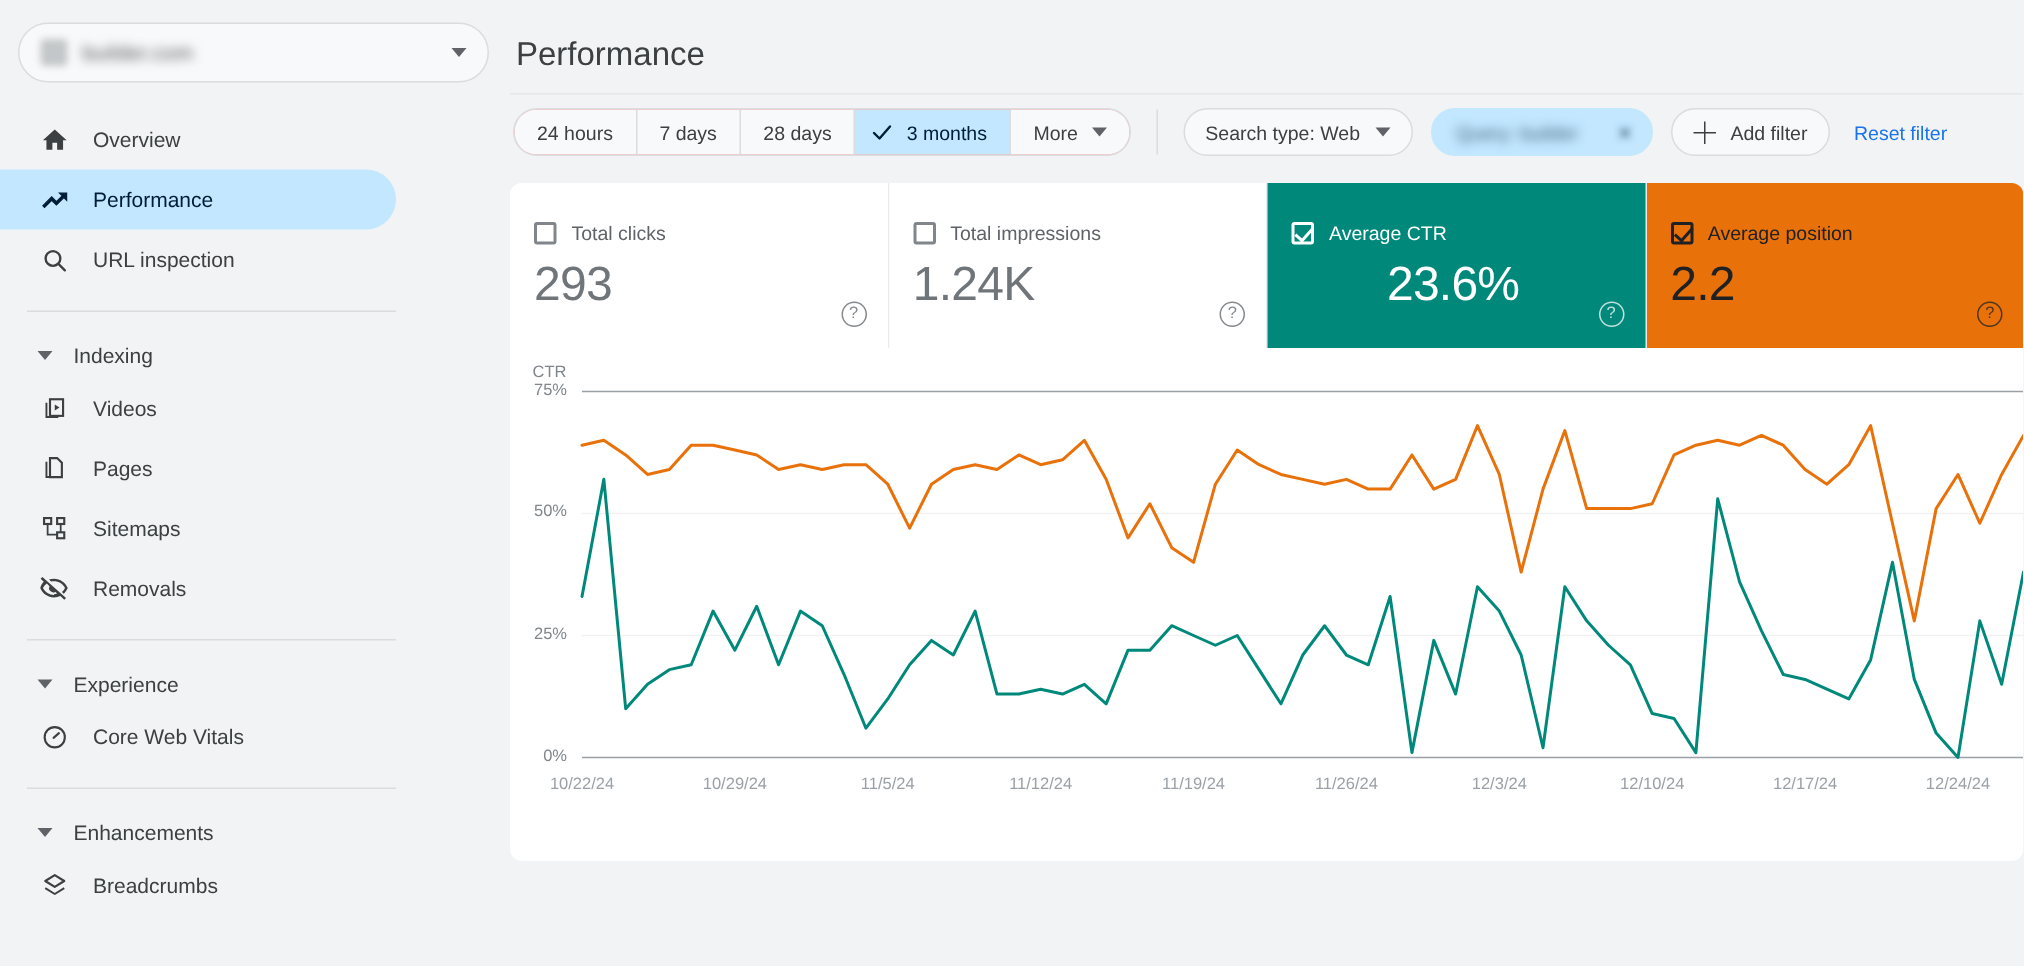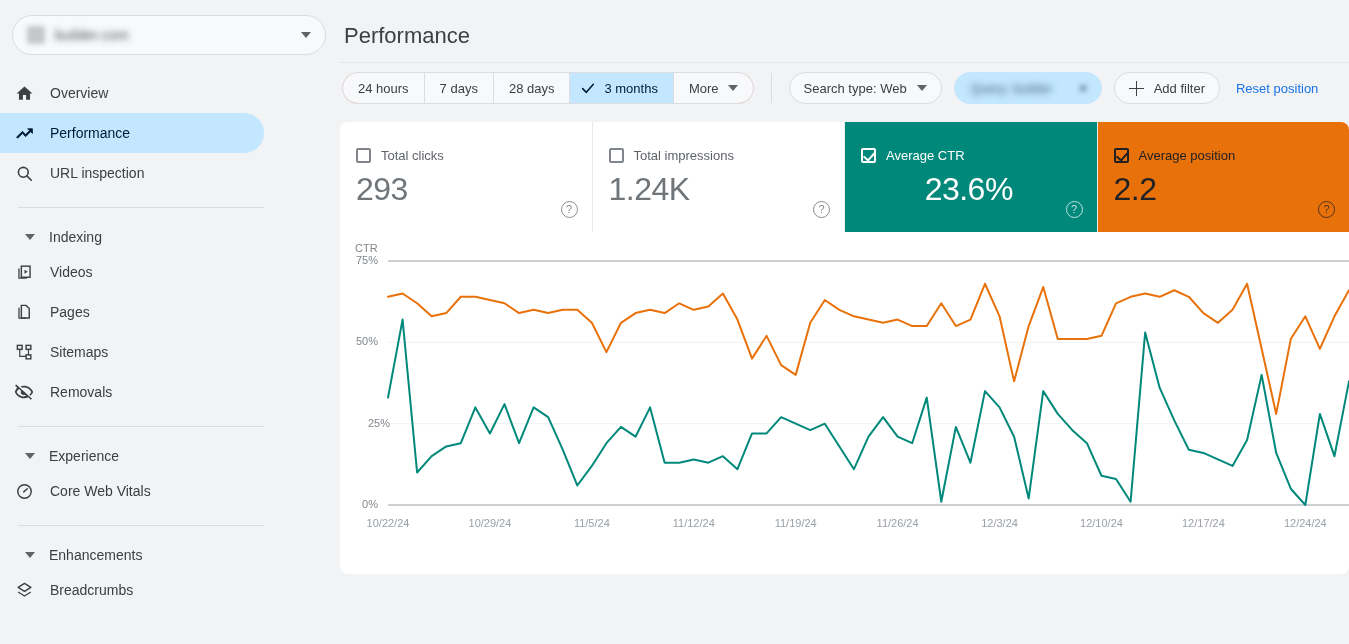--- a/index.html
+++ b/index.html
@@ -56,21 +56,21 @@
     flex: 0 0 10px;
     margin-right: 2px;
   }
 
   .nav-list { margin-top: 18px; }
   .nav-item {
     height: 40px;
     display: flex;
     align-items: center;
     gap: 16px;
-    padding-left: 14px;
+    padding-left: 26px;
     border-top-right-radius: 20px;
     border-bottom-right-radius: 20px;
     margin-right: 76px;
     color: #3c4043;
     font-size: 14px;
     cursor: pointer;
   }
   .nav-item .ico { width: 20px; height: 20px; flex: 0 0 20px; display: flex; align-items: center; justify-content: center; }
   .nav-item .ico svg { display: block; }
   .nav-item.active { background: #c2e7ff; color: #001d35; font-weight: 500; }
@@ -478,21 +478,21 @@
       <div class="chip query-chip">
         <span class="qtext">Query: builder</span>
         <span class="qclose">✕</span>
       </div>
 
       <div class="chip add-filter">
         <span class="plus"></span>
         <span>Add filter</span>
       </div>
 
-      <span class="reset-link">Reset position</span>
+      <span class="reset-link">Reset filter</span>
     </div>
 
     <section class="panel">
 
       <div class="metric-row">
 
         <div class="metric clicks">
           <div class="m-head">
             <span class="cbox"></span>
             <span>Total clicks</span>
@@ -536,21 +536,21 @@
             <line x1="48" x2="1009" y1="29" y2="29" stroke="#9aa0a6" stroke-width="1"></line>
             <line x1="48" x2="1009" y1="110.33333333333334" y2="110.33333333333334" stroke="#f1f1f1" stroke-width="1"></line>
             <line x1="48" x2="1009" y1="191.66666666666669" y2="191.66666666666669" stroke="#f1f1f1" stroke-width="1"></line>
             <line x1="48" x2="1009" y1="273" y2="273" stroke="#9aa0a6" stroke-width="1"></line>
             <polyline points="48.00,165.64 62.56,87.56 77.12,240.47 91.68,224.20 106.24,214.44 120.80,211.19 135.36,175.40 149.92,201.43 164.48,172.15 179.05,211.19 193.61,175.40 208.17,185.16 222.73,217.69 237.29,253.48 251.85,233.96 266.41,211.19 280.97,194.92 295.53,204.68 310.09,175.40 324.65,230.71 339.21,230.71 353.77,227.45 368.33,230.71 382.89,224.20 397.45,237.21 412.02,201.43 426.58,201.43 441.14,185.16 455.70,191.67 470.26,198.17 484.82,191.67 499.38,214.44 513.94,237.21 528.50,204.68 543.06,185.16 557.62,204.68 572.18,211.19 586.74,165.64 601.30,269.75 615.86,194.92 630.42,230.71 644.98,159.13 659.55,175.40 674.11,204.68 688.67,266.49 703.23,159.13 717.79,181.91 732.35,198.17 746.91,211.19 761.47,243.72 776.03,246.97 790.59,269.75 805.15,100.57 819.71,155.88 834.27,188.41 848.83,217.69 863.39,220.95 877.95,227.45 892.52,233.96 907.08,207.93 921.64,142.87 936.20,220.95 950.76,256.73 965.32,273.00 979.88,181.91 994.44,224.20 1009.00,149.37" fill="none" stroke="#00897b" stroke-width="2" stroke-linejoin="round" stroke-linecap="round"></polyline>
             <polyline points="48.00,64.79 62.56,61.53 77.12,71.29 91.68,84.31 106.24,81.05 120.80,64.79 135.36,64.79 149.92,68.04 164.48,71.29 179.05,81.05 193.61,77.80 208.17,81.05 222.73,77.80 237.29,77.80 251.85,90.81 266.41,120.09 280.97,90.81 295.53,81.05 310.09,77.80 324.65,81.05 339.21,71.29 353.77,77.80 368.33,74.55 382.89,61.53 397.45,87.56 412.02,126.60 426.58,103.83 441.14,133.11 455.70,142.87 470.26,90.81 484.82,68.04 499.38,77.80 513.94,84.31 528.50,87.56 543.06,90.81 557.62,87.56 572.18,94.07 586.74,94.07 601.30,71.29 615.86,94.07 630.42,87.56 644.98,51.77 659.55,84.31 674.11,149.37 688.67,94.07 703.23,55.03 717.79,107.08 732.35,107.08 746.91,107.08 761.47,103.83 776.03,71.29 790.59,64.79 805.15,61.53 819.71,64.79 834.27,58.28 848.83,64.79 863.39,81.05 877.95,90.81 892.52,77.80 907.08,51.77 921.64,116.84 936.20,181.91 950.76,107.08 965.32,84.31 979.88,116.84 994.44,84.31 1009.00,58.28" fill="none" stroke="#e8710a" stroke-width="2" stroke-linejoin="round" stroke-linecap="round"></polyline>
           </svg>
         <div id="y-ticks">
             <div class="tick-label" style="left: 0px; width: 38px; top: 22px;">75%</div>
             <div class="tick-label" style="left: 0px; width: 38px; top: 103.333px;">50%</div>
-            <div class="tick-label" style="left: 12px; width: 38px; top: 184.667px;">25%</div>
+            <div class="tick-label" style="left: 0px; width: 38px; top: 184.667px;">25%</div>
             <div class="tick-label" style="left: 0px; width: 38px; top: 266px;">0%</div>
           </div>
         <div id="x-ticks">
             <div class="xtick-label" style="left: 48px; top: 285px;">10/22/24</div>
             <div class="xtick-label" style="left: 149.924px; top: 285px;">10/29/24</div>
             <div class="xtick-label" style="left: 251.848px; top: 285px;">11/5/24</div>
             <div class="xtick-label" style="left: 353.773px; top: 285px;">11/12/24</div>
             <div class="xtick-label" style="left: 455.697px; top: 285px;">11/19/24</div>
             <div class="xtick-label" style="left: 557.621px; top: 285px;">11/26/24</div>
             <div class="xtick-label" style="left: 659.545px; top: 285px;">12/3/24</div>

